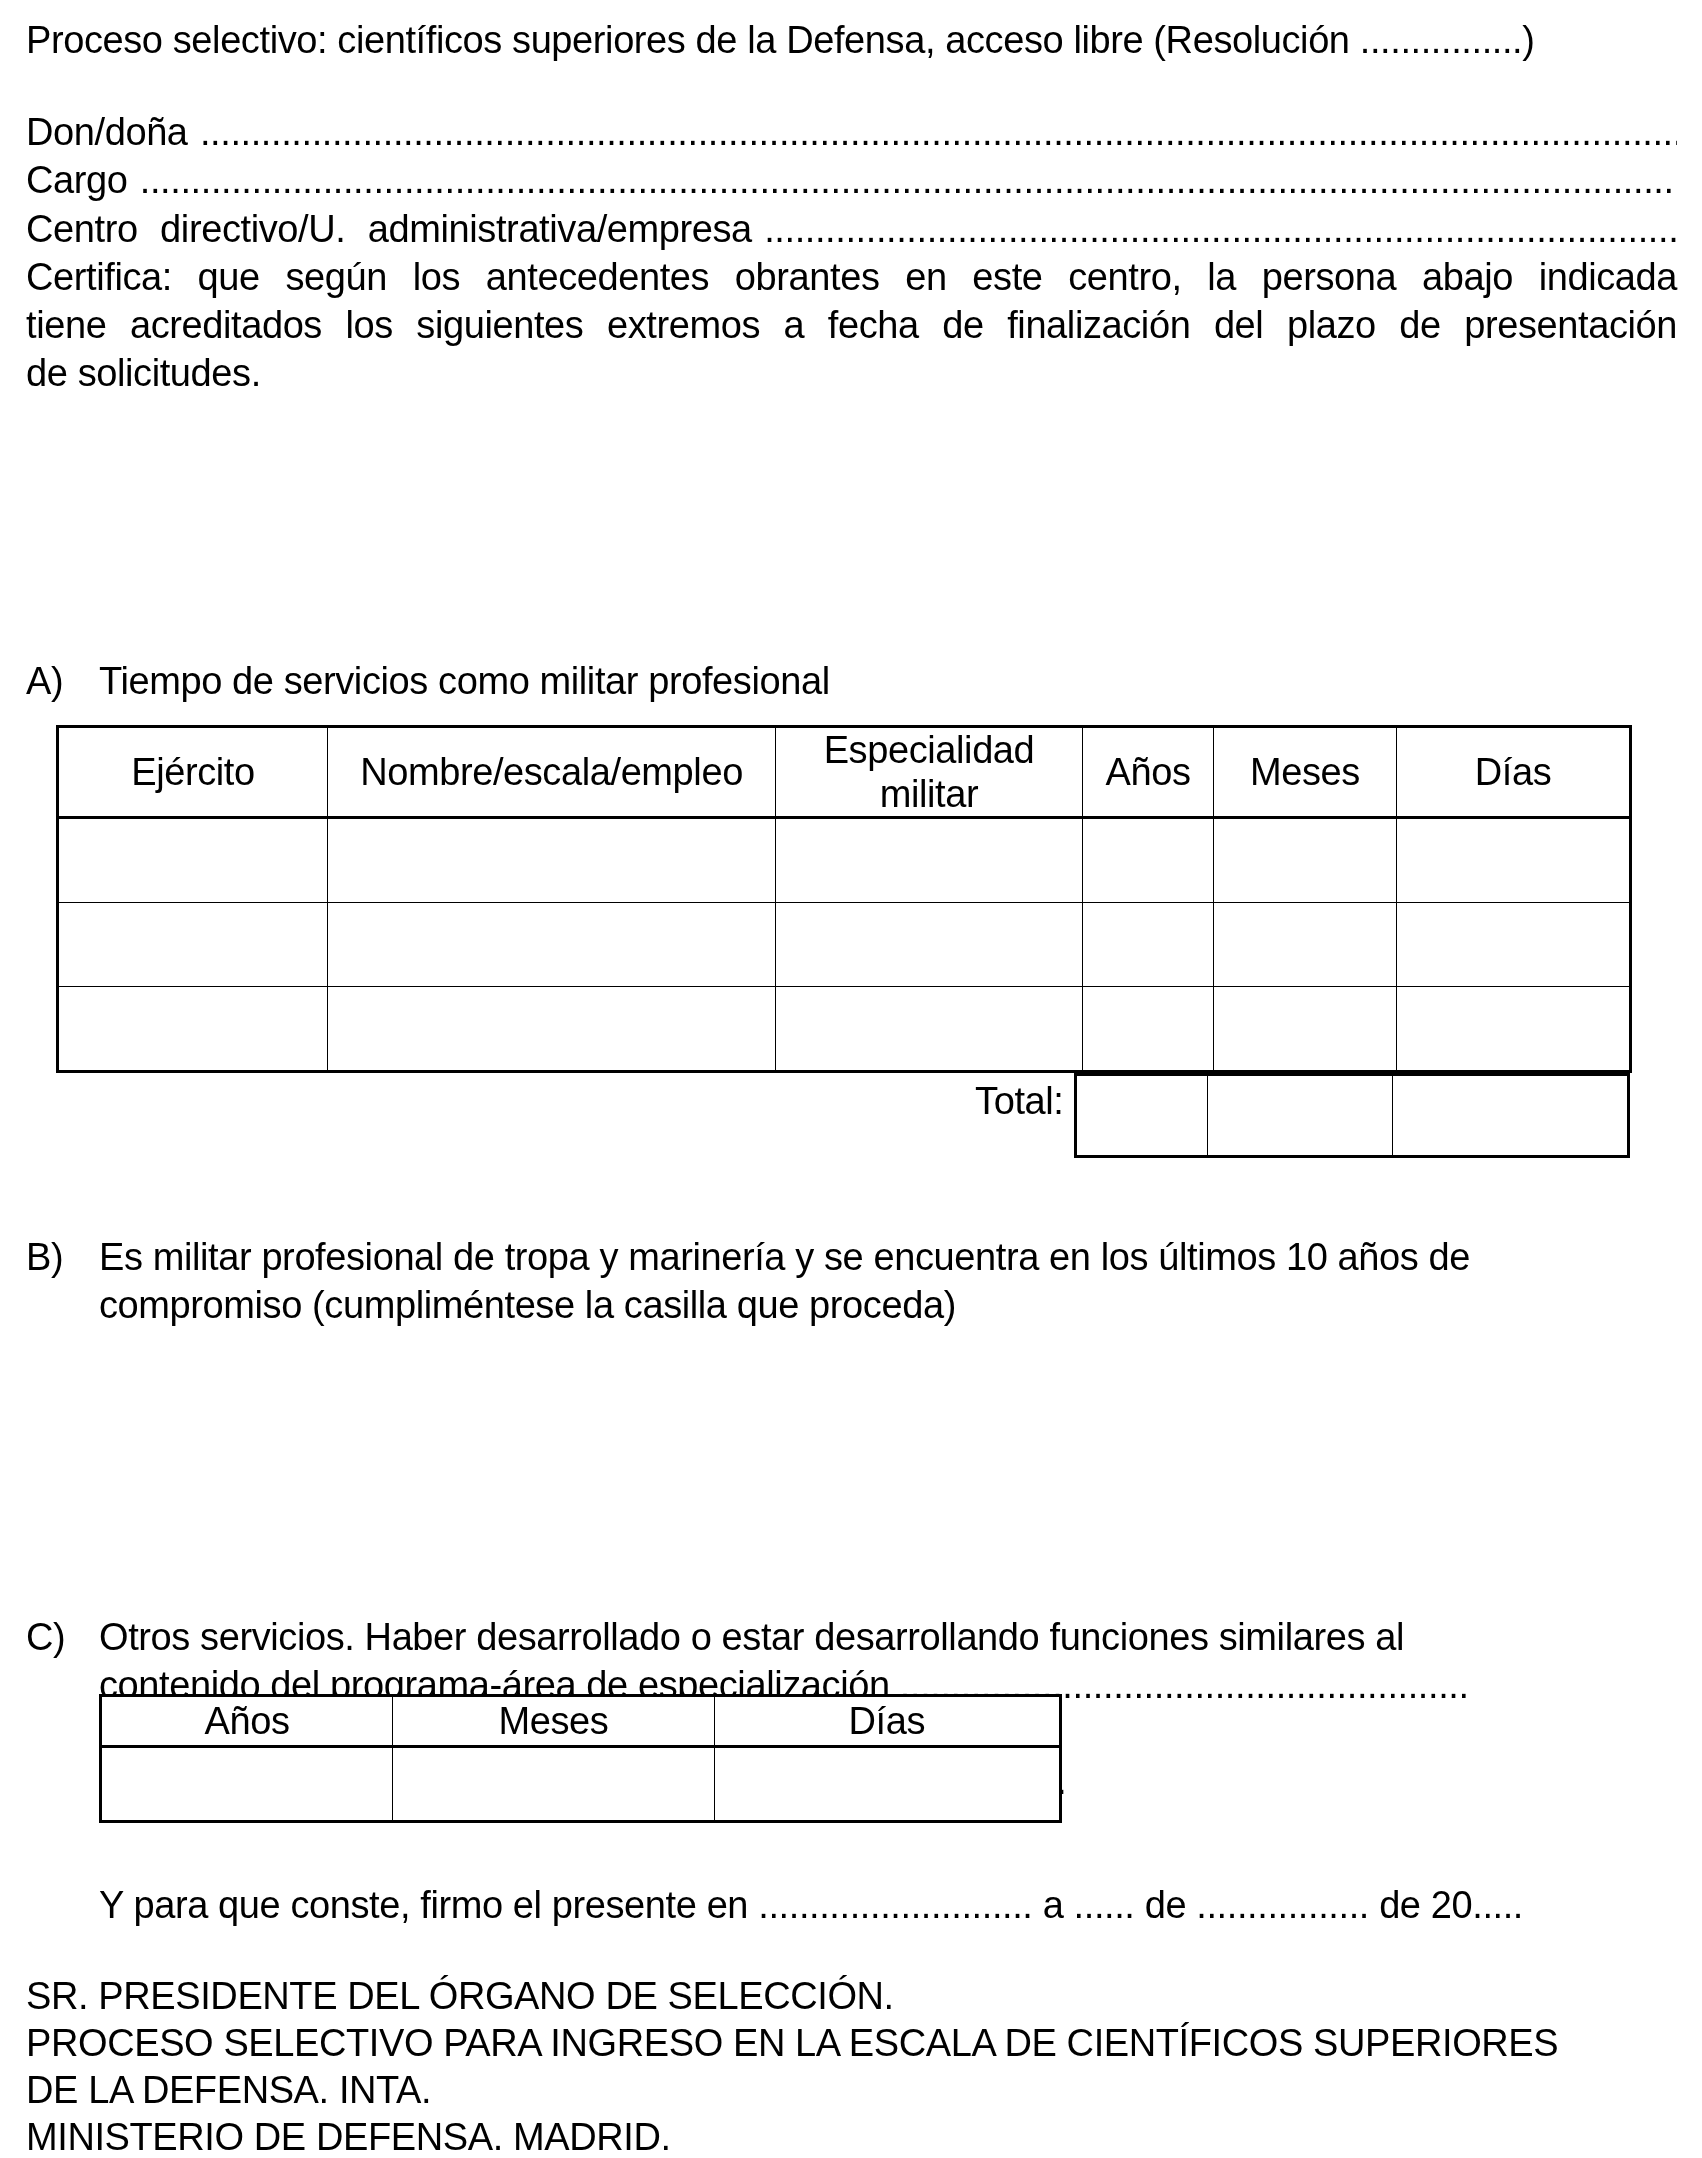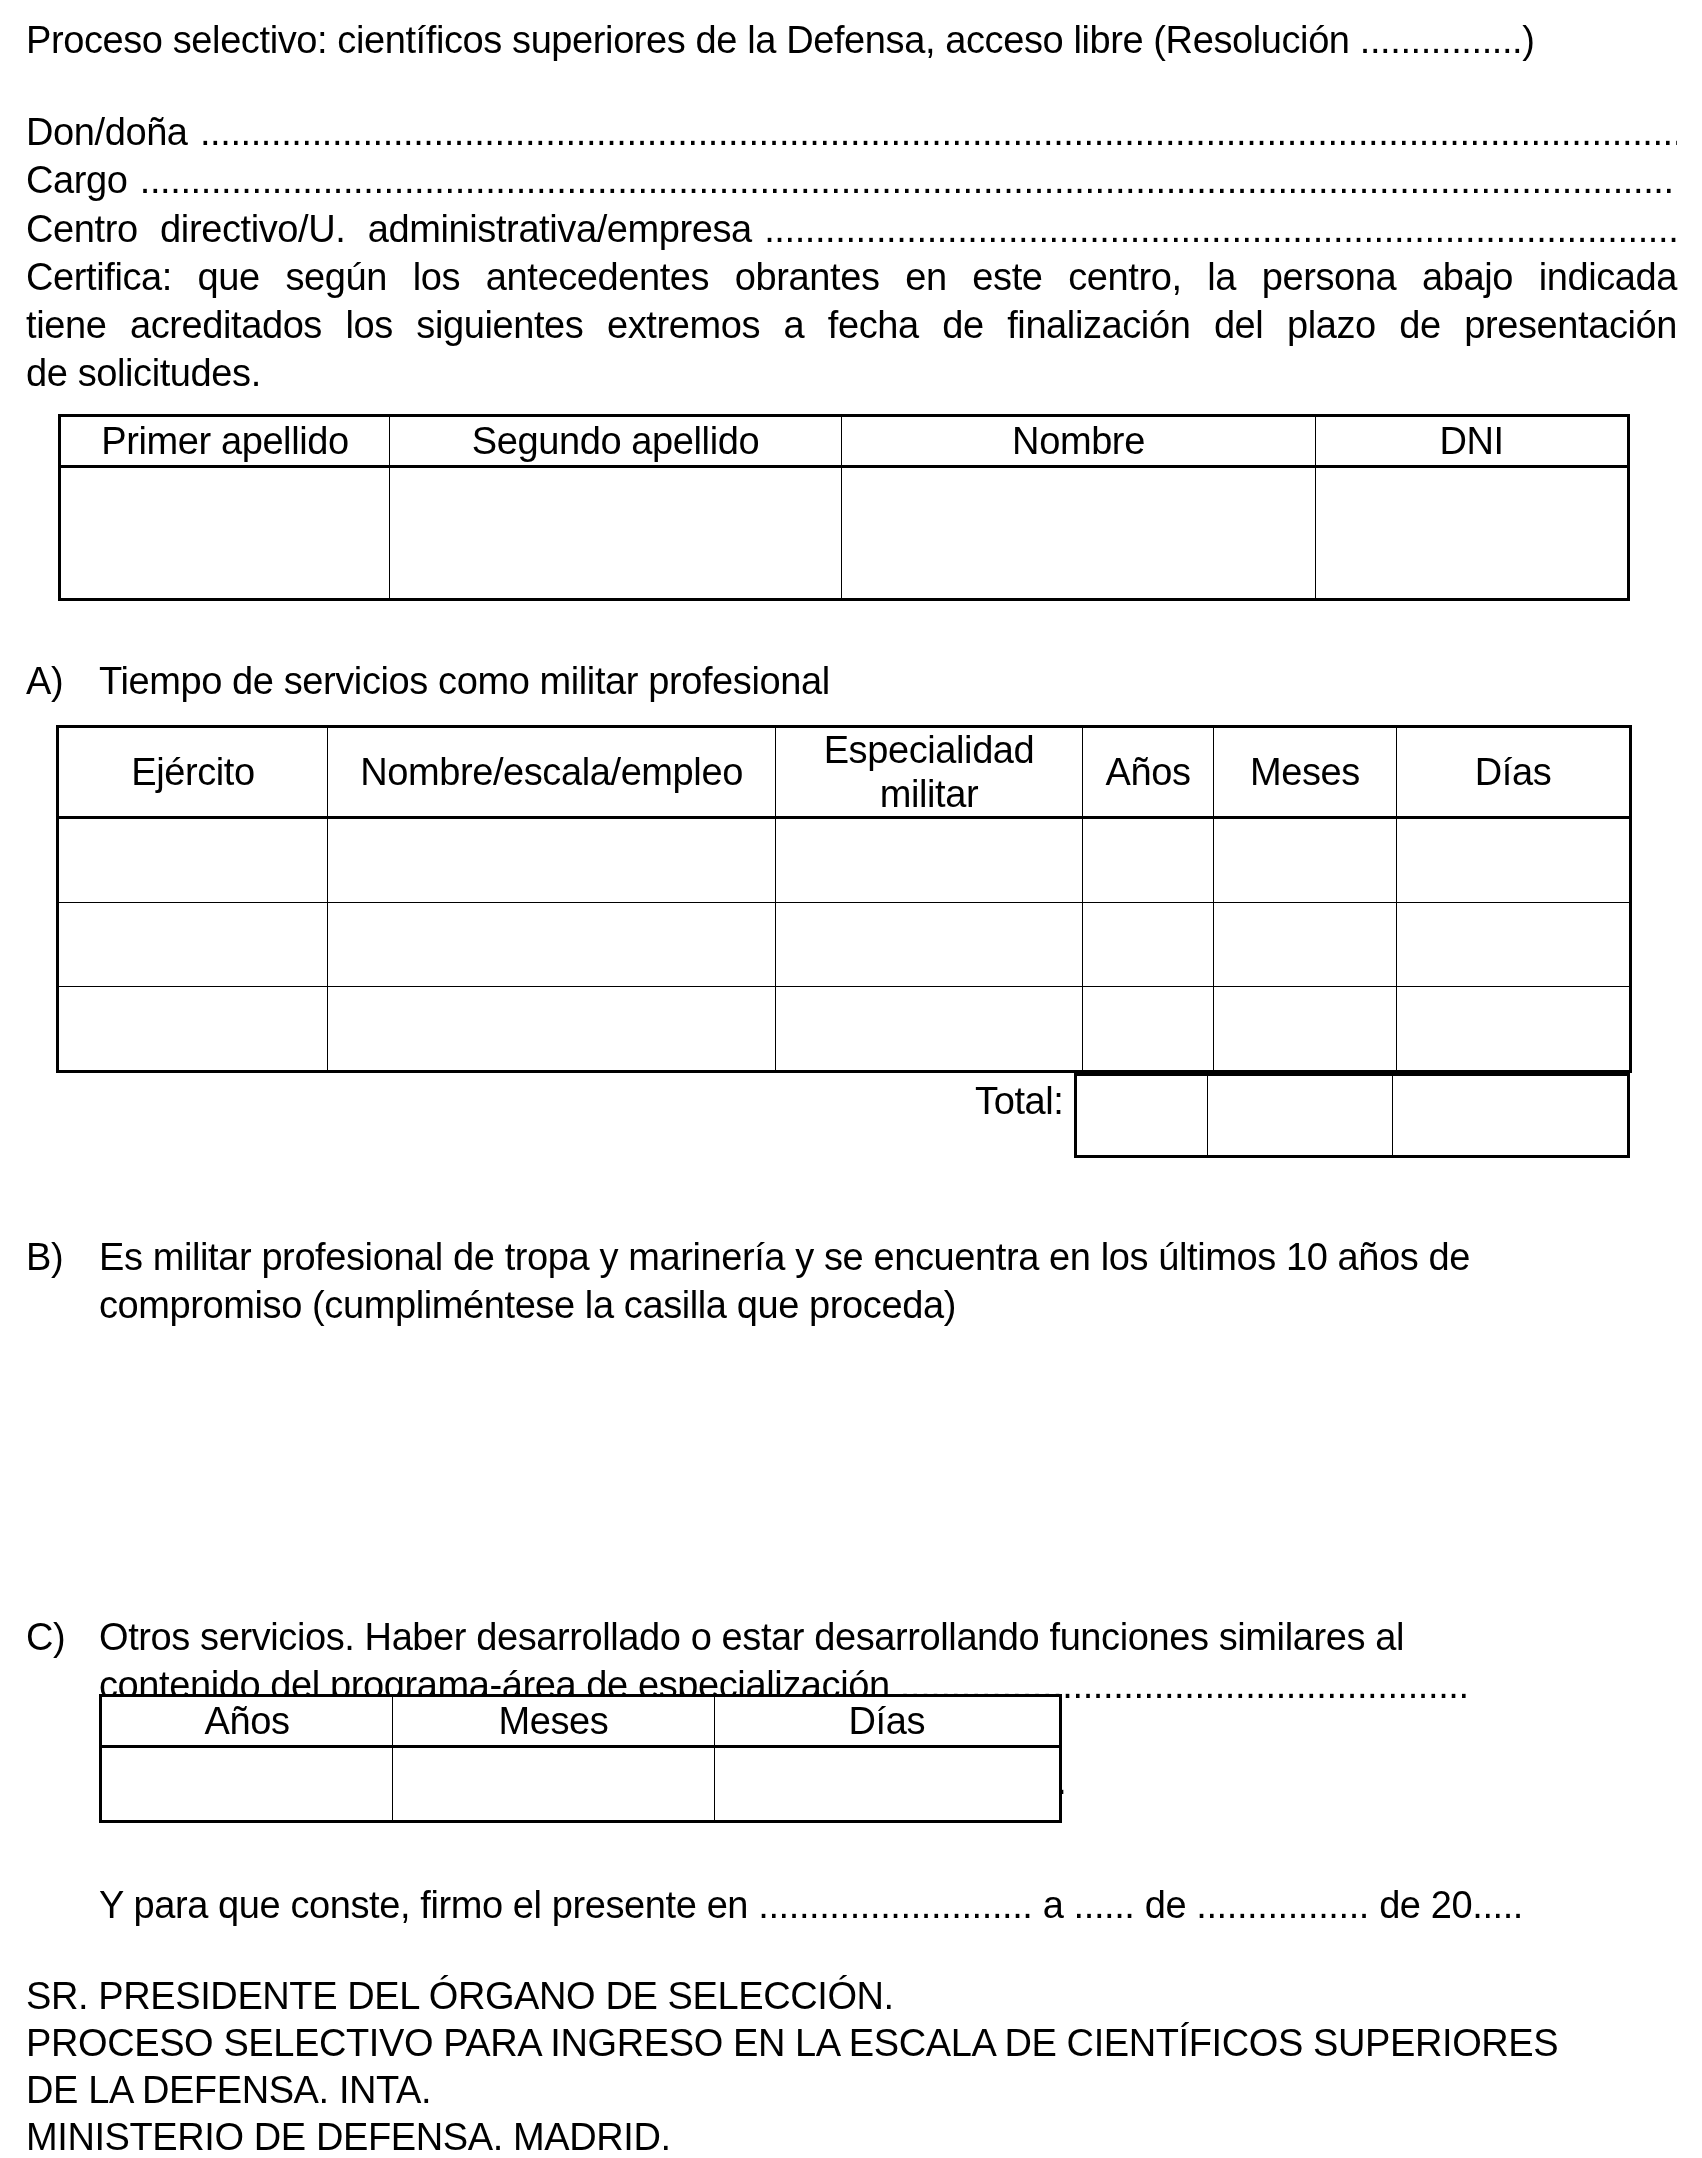--- a/index.html
+++ b/index.html
@@ -51,46 +51,20 @@
     <span class="wide-words">Centro directivo/U. administrativa/empresa</span>
     <span class="leader">..........................................................................................................................................................................</span>
   </div>
 
   <div class="abs" style="top:253px;">
     <div class="just">Certifica: que según los antecedentes obrantes en este centro, la persona abajo indicada</div>
     <div class="just">tiene acreditados los siguientes extremos a fecha de finalización del plazo de presentación</div>
     <div>de solicitudes.</div>
   </div>
 
-  <div class="abs" style="top:414px;left:58px;right:auto;">
-    <table id="t1" class="tbl">
-      <colgroup>
-          <col style="width:330px">
-          <col style="width:452px">
-          <col style="width:474px">
-          <col style="width:313px">
-        </colgroup>
-      <thead>
-        <tr>
-          <th>Primer apellido</th>
-          <th>Segundo apellido</th>
-          <th>Nombre</th>
-          <th>DNI</th>
-        </tr>
-      </thead>
-      <tbody>
-        <tr>
-          <td></td>
-          <td></td>
-          <td></td>
-          <td></td>
-        </tr>
-      </tbody>
-    </table>
-  </div>
 
   <div class="abs section" style="top:657px;">
     <span class="sec-label">A)</span>
     <span>Tiempo de servicios como militar profesional</span>
   </div>
 
   <div class="abs" style="top:725px;left:56px;right:auto;">
     <table id="t2" class="tbl">
       <colgroup>
           <col style="width:270px">

